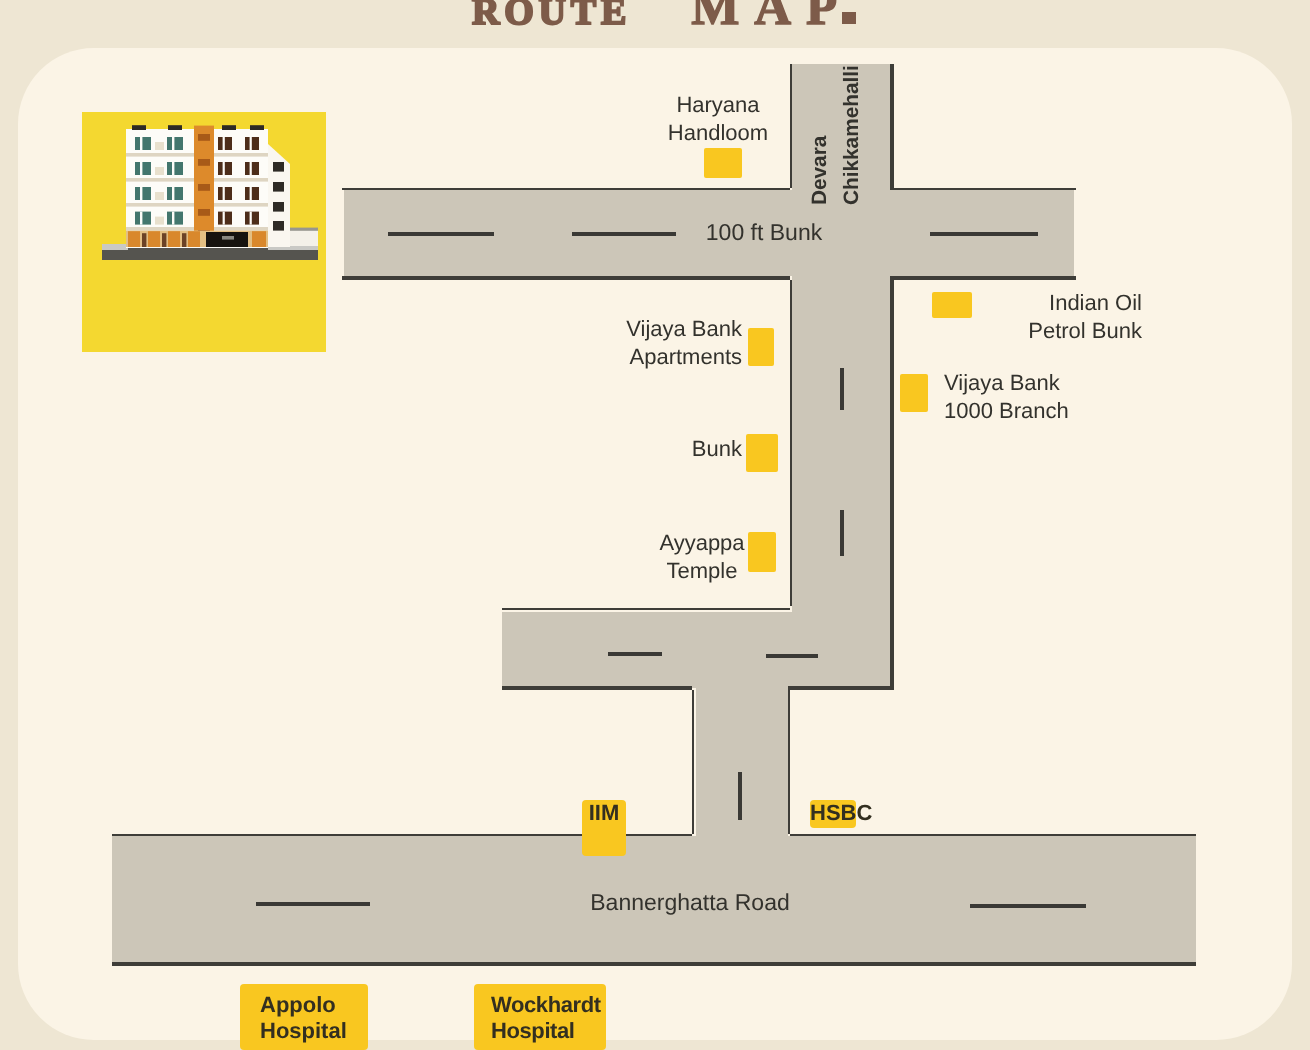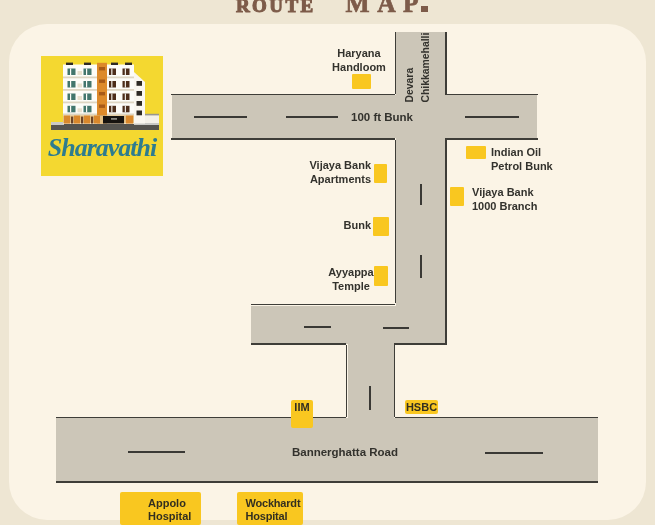--- a/index.html
+++ b/index.html
@@ -3,21 +3,21 @@
 <meta charset="utf-8">
 <style>
   html,body{margin:0;padding:0;}
   body{width:655px;height:525px;overflow:hidden;position:relative;
        background:#eee6d3;font-family:"Liberation Sans",sans-serif;}
   .abs{position:absolute;}
   .roadfill{position:absolute;background:#ccc6b8;}
   .rline{position:absolute;background:#3e3d38;}
   .dash{position:absolute;background:#3a3935;}
   .marker{position:absolute;background:#f9c720;border-radius:1px;}
-  .lbl{position:absolute;color:#33322d;font-weight:bold;font-size:11px;line-height:13.5px;}
+  .lbl{position:absolute;color:#33322d;font-weight:normal;font-size:11px;line-height:13.5px;}
   .ybox{position:absolute;background:#f9c720;color:#332f20;font-weight:bold;font-size:11px;border-radius:2px;}
 </style>
 </head>
 <body>
 
 <div class="abs" style="left:236px;top:-9.4px;width:420px;line-height:25.5px;font-family:'Liberation Serif',serif;font-weight:bold;color:#7d5b49;-webkit-text-stroke:0.7px #7d5b49;white-space:nowrap;"><span style="font-size:19px;letter-spacing:2.4px;-webkit-text-stroke:1.1px #7d5b49;">ROUTE</span><span style="font-size:25.5px;letter-spacing:7.5px;margin-left:30px;">MAP</span><span style="display:inline-block;width:6.5px;height:6px;background:#7d5b49;margin-left:-5px;"></span></div>
 
 <div class="abs" style="left:9px;top:24px;width:637px;height:496px;background:#fbf4e6;border-radius:38px;"></div>
 
 <div class="roadfill" style="left:172px;top:95.3px;width:365px;height:43.1px;"></div>
@@ -80,31 +80,31 @@
 <div class="lbl" style="left:251px;top:219px;width:120px;text-align:right;">Bunk</div>
 
 <div class="marker" style="left:373px;top:217px;width:16px;height:19px;"></div>
 
 <div class="lbl" style="left:291px;top:266px;width:120px;text-align:center;">Ayyappa<br>Temple</div>
 
 <div class="marker" style="left:374px;top:266px;width:14px;height:20px;"></div>
 
 <div class="marker" style="left:466px;top:146px;width:20px;height:13px;"></div>
 
-<div class="lbl" style="left:491px;top:146px;width:80px;">Indian Oil<br>Petrol Bunk</div>
+<div class="lbl" style="left:491px;top:146px;width:80px;text-align:right;">Indian Oil<br>Petrol Bunk</div>
 
 <div class="marker" style="left:450px;top:187px;width:14px;height:19px;"></div>
 
 <div class="lbl" style="left:472px;top:186px;width:80px;">Vijaya Bank<br>1000 Branch</div>
 
 <div class="ybox" style="left:291px;top:400px;width:22px;height:28px;text-align:center;line-height:14px;">IIM</div>
 
-<div class="ybox" style="left:405px;top:400px;width:33px;height:14px;text-align:center;line-height:14px;">HSBC</div>
-
-<div class="ybox" style="left:120px;top:492px;width:81px;height:33px;line-height:12.5px;padding-top:5px;box-sizing:border-box;padding-left:28px;">Appolo<br>Hospital</div>
+<div class="ybox" style="left:405px;top:400px;width:23px;height:14px;text-align:center;line-height:14px;">HSBC</div>
+
+<div class="ybox" style="left:120px;top:492px;width:64px;height:33px;line-height:12.5px;padding-top:5px;box-sizing:border-box;padding-left:10px;">Appolo<br>Hospital</div>
 
 <div class="ybox" style="left:237px;top:492px;width:66px;height:33px;line-height:12.5px;padding-top:5px;box-sizing:border-box;padding-left:8.5px;letter-spacing:-0.2px;">Wockhardt<br>Hospital</div>
 
 <div class="abs" style="left:41px;top:56px;width:122px;height:120px;background:#f4d830;">
 
   <svg width="122" height="120" viewBox="0 0 122 120" style="position:absolute;left:0;top:0;">
 
     <rect x="10" y="67.5" width="108" height="6.5" fill="#55544f"></rect>
     <rect x="10" y="66" width="13" height="3" fill="#c9c9c5"></rect>
     <rect x="93" y="66" width="25" height="3" fill="#c9c9c5"></rect>
@@ -204,14 +204,13 @@
     <g fill="#6b4226">
       <rect x="30" y="60.6" width="2.2" height="6.9"></rect>
         <rect x="40" y="60.6" width="2.2" height="6.9"></rect>
       <rect x="50" y="60.6" width="2.2" height="6.9"></rect>
     </g>
 
     <rect x="62" y="60" width="21" height="7.5" fill="#16130f"></rect>
     <rect x="70" y="62" width="6" height="1.8" fill="#8a8880"></rect>
   </svg>
 
-  <div style="position:absolute;left:0;top:77px;width:122px;text-align:center;font-family:'Liberation Serif',serif;font-style:italic;font-weight:bold;font-size:26px;letter-spacing:-1px;color:#2e7c8f;">Sharavathi</div>
 </div>
 
 </body></html>

